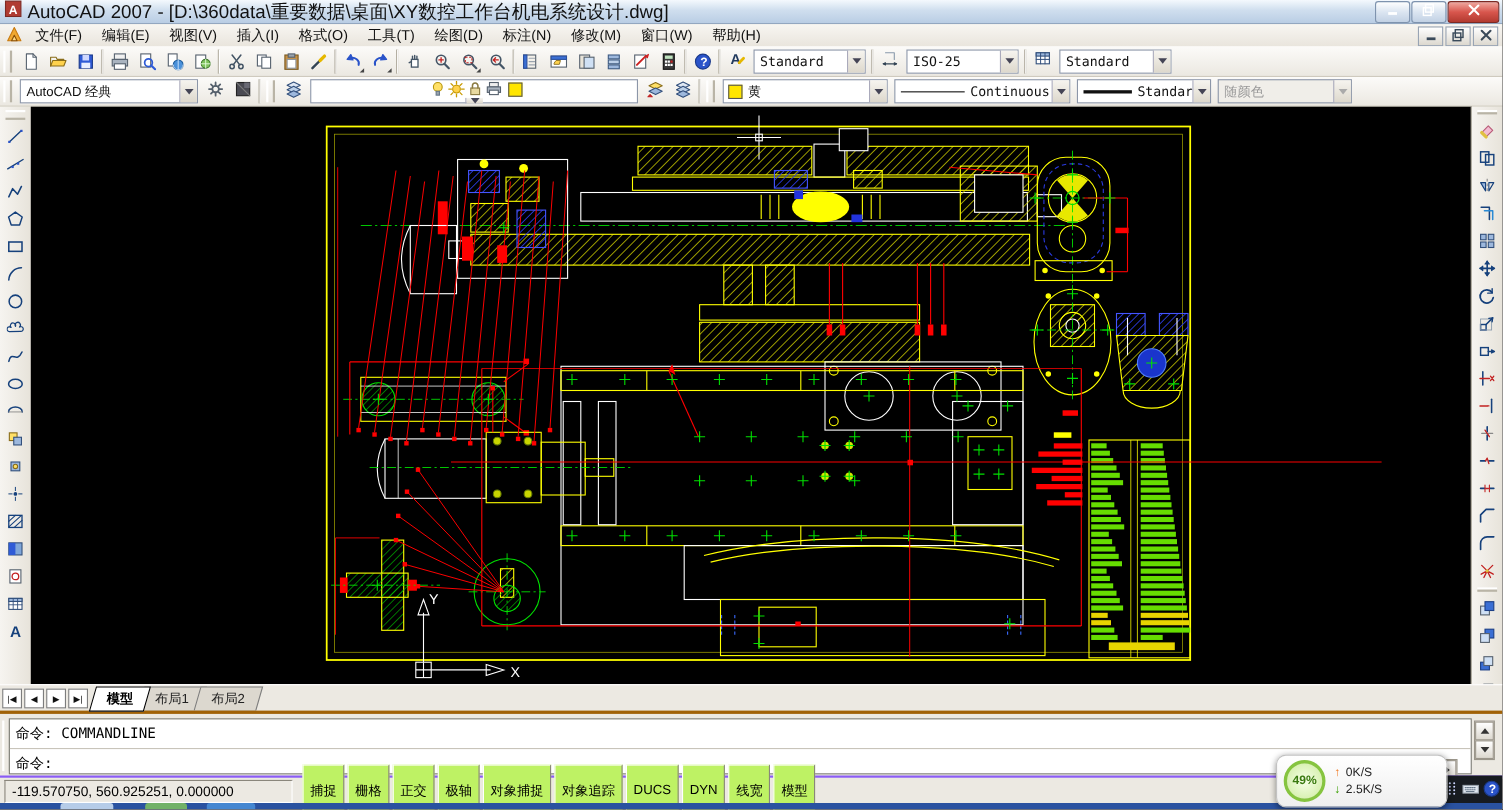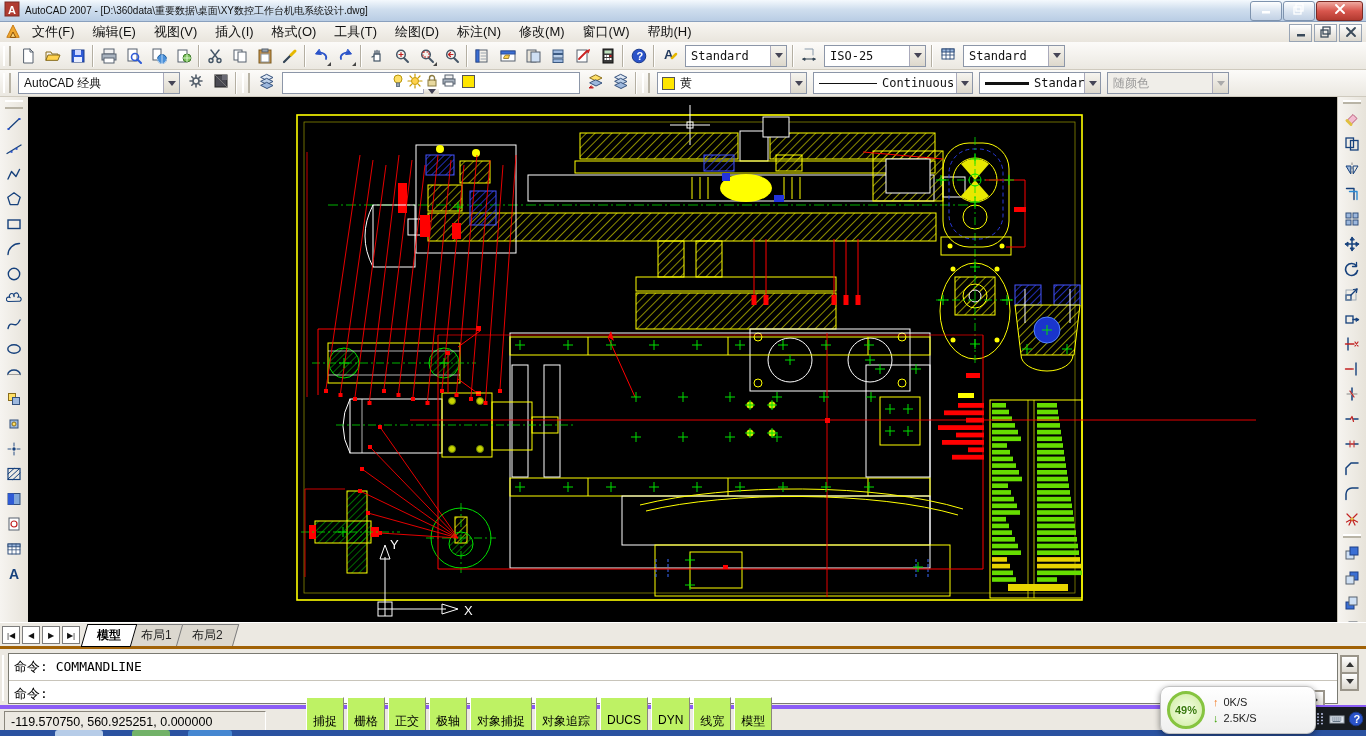--- a/index.html
+++ b/index.html
@@ -2,21 +2,21 @@
 <html><head>
 <meta charset="utf-8">
 <style>
   html,body{margin:0;padding:0;background:#555;}
   #app{position:relative;width:1366px;height:736px;overflow:hidden;font-family:"Liberation Sans",sans-serif;
        -webkit-font-smoothing:antialiased;background:#ece9e2;}
   
   #titlebar{position:absolute;left:0;top:0;width:1366px;height:22px;
     background:linear-gradient(#f4f9fd,#cfdeee 45%,#b9cde4);border-bottom:1px solid #8aa0bd;
     display:flex;align-items:center;padding-left:4px;box-sizing:border-box;}
-  #titlebar .title{font-size:10px;color:#111;margin-left:5px;white-space:nowrap;}
+  #titlebar .title{font-size:17px;color:#111;margin-left:5px;white-space:nowrap;}
   #winbtns{position:absolute;right:3px;top:1px;display:flex;gap:1px;}
   .wbtn{width:30px;height:18px;border:1px solid #7e93ae;border-radius:3px;display:flex;align-items:center;justify-content:center;
     background:linear-gradient(#fefefe,#dbe5f1 50%,#c2d1e4);}
   .wbtn.close{width:45px;background:linear-gradient(#efa9a0,#d8564d 50%,#b23a30);border-color:#7c2a24;}
   
   #menubar{position:absolute;left:0;top:22px;width:1366px;height:20px;background:linear-gradient(#f8f6f2,#e9e5dd);
     display:flex;align-items:center;font-size:13px;color:#111;}
   .menu-item{padding:16px 9px;cursor:default;}
   #mdibtns{position:absolute;right:4px;top:2px;display:flex;gap:2px;}
   .mdib{width:21px;height:16px;border:1px solid #98a4b4;background:linear-gradient(#fff,#dcd8cf);
@@ -71,22 +71,22 @@
   .cmdline{height:26px;display:flex;align-items:center;padding-left:5px;}
   .cmdline:first-child{border-bottom:1px solid #c8c4ba;}
   .sb{position:absolute;background:#f0eee8;border:1px solid #9a958a;display:flex;}
   .sbarrow{width:15px;height:15px;background:linear-gradient(#fff,#dcd8cf);border:1px solid #9a958a;display:flex;
     align-items:center;justify-content:center;}
   .tri-up{border-left:4px solid transparent;border-right:4px solid transparent;border-bottom:5px solid #333;}
   .tri-dn{border-left:4px solid transparent;border-right:4px solid transparent;border-top:5px solid #333;}
   .tri-l{border-top:4px solid transparent;border-bottom:4px solid transparent;border-right:5px solid #333;}
   .tri-r{border-top:4px solid transparent;border-bottom:4px solid transparent;border-left:5px solid #333;}
   
-  #statusbar{position:absolute;left:0;top:705px;width:1366px;height:25px;background:#ece9e2;border-top:4px solid #8b5cf6;
-    display:flex;align-items:center;font-size:12px;color:#000;gap:31px;}
+  #statusbar{position:absolute;left:0;top:705px;width:1366px;height:25px;background:#ece9e2;border-top:2px solid #8b5cf6;
+    display:flex;align-items:center;font-size:12px;color:#000;}
   #coords{width:248px;height:17px;margin-left:4px;padding:1px 6px;border:1px solid;border-color:#8a867c #fff #fff #8a867c;
     font-size:12.5px;display:flex;align-items:center;}
   .st-btn{margin-left:3px;padding:15px 6px;border:1px solid;border-color:#fff #8a867c #8a867c #fff;background:#bef264;cursor:default;}
   #tray{position:absolute;right:0;top:-2px;width:98px;height:27px;background:#171b20;display:flex;align-items:center;gap:3px;
     padding-left:4px;box-sizing:border-box;}
   
   #taskstrip{position:absolute;left:0;top:730px;width:1366px;height:6px;background:#2a52a0;}
   #taskstrip .frag{position:absolute;top:0;height:6px;border-radius:3px 3px 0 0;opacity:.85;}
   
   #widget{position:absolute;left:1160px;top:686px;width:154px;height:46px;background:linear-gradient(#ffffff,#efefef);

